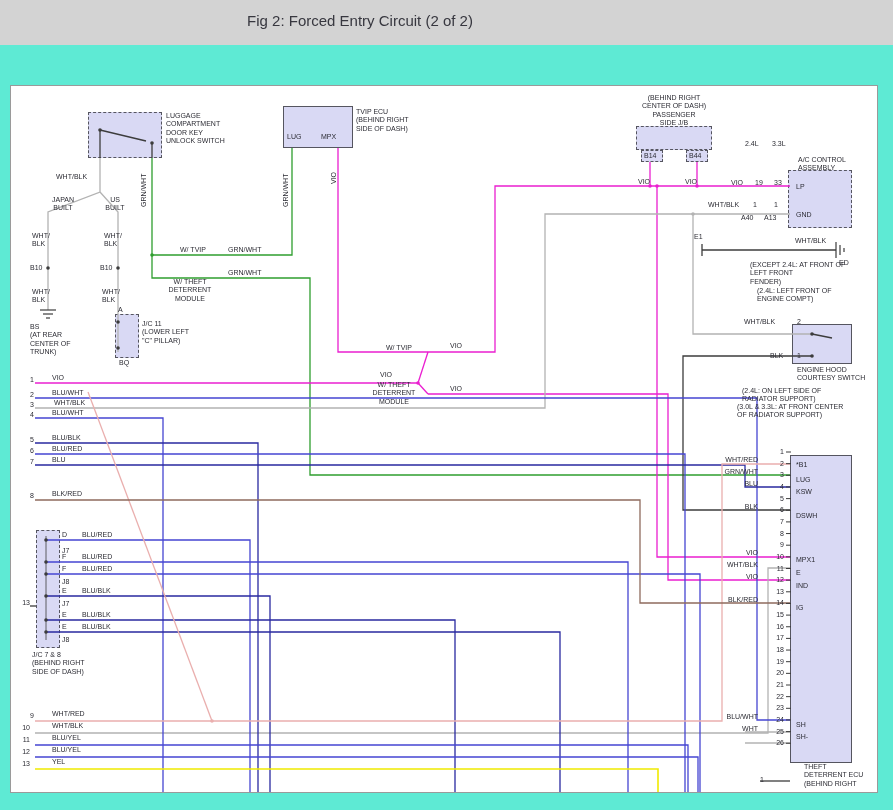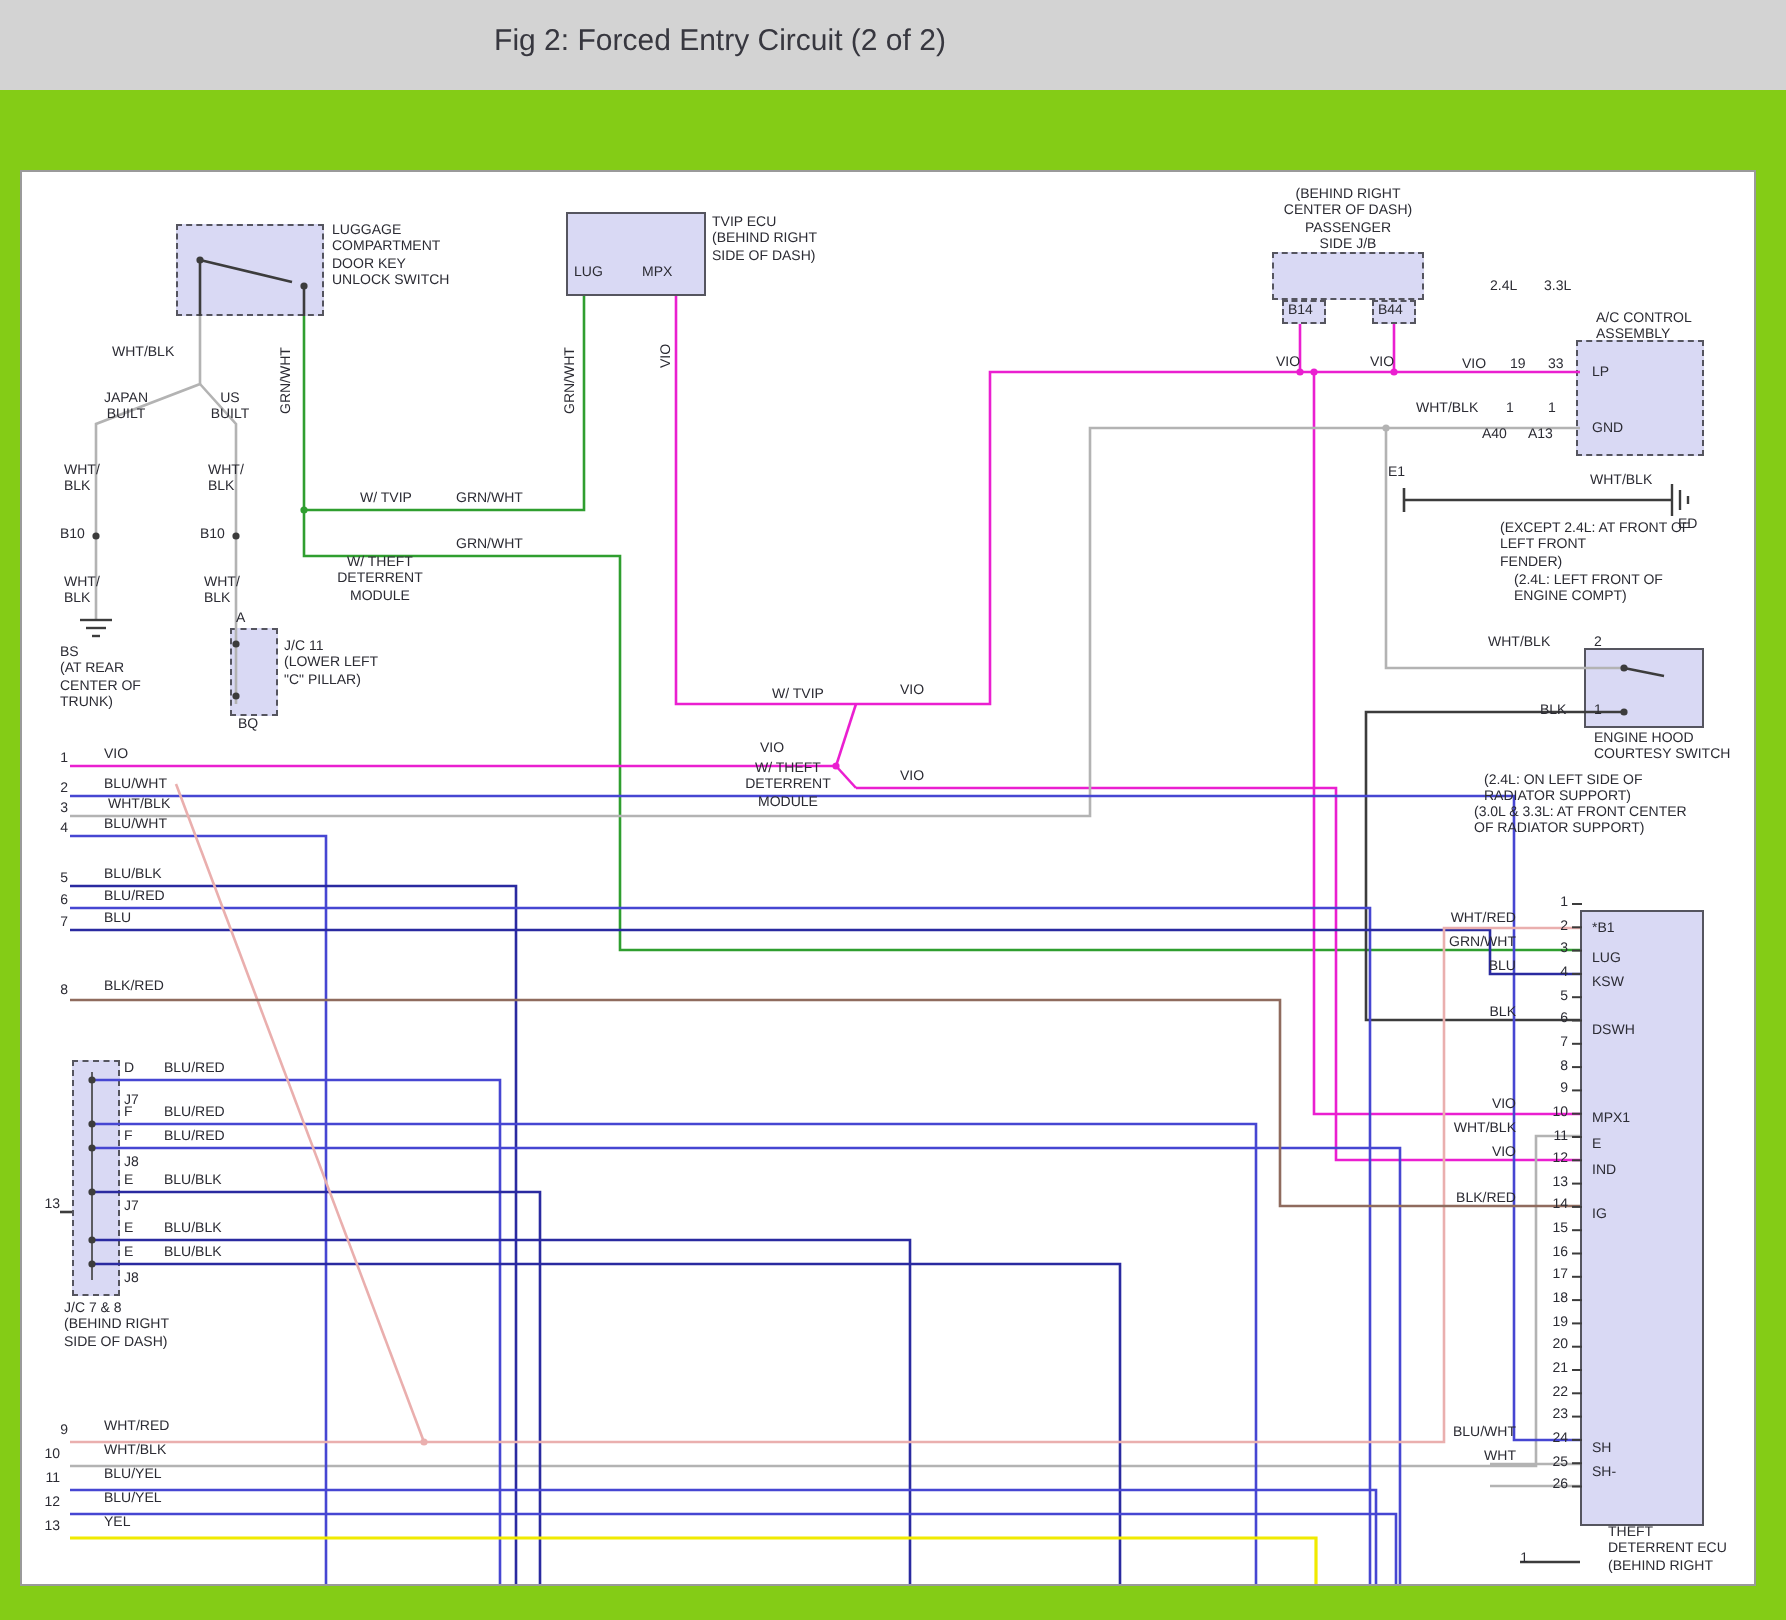--- a/index.html
+++ b/index.html
@@ -1,17 +1,17 @@
 <!DOCTYPE html>
 <html><head>
 <meta charset="utf-8">
 <style>
   *{box-sizing:border-box;margin:0;padding:0}
   body{font-family:"Liberation Sans",sans-serif;background:#ffffff}
-  #page{position:relative;width:893px;height:810px;overflow:hidden;background:#84cc16}
+  #page{position:relative;width:893px;height:810px;overflow:hidden;background:#5eead4}
   #header{position:absolute;left:0;top:0;width:100%;height:45px;background:#d3d3d3}
   #title{position:absolute;left:0;top:12px;width:720px;text-align:center;font-size:15px;color:#37373f}
   #frame{position:absolute;left:10px;top:85px;width:868px;height:708px;border:1px solid #9a9a9a;background:#fff}
   .layer{position:absolute;left:0;top:0;width:893px;height:810px}
   svg.layer{pointer-events:none}
   .comp{position:absolute;background:#d9d9f4;border:1px solid #55555f}
   .comp.dashed{border-style:dashed}
   .lbl{position:absolute;font-size:7px;line-height:1.18;color:#2b2b33;white-space:pre-line}
   .lbl.c{text-align:center}
   .lbl.r{text-align:right}

